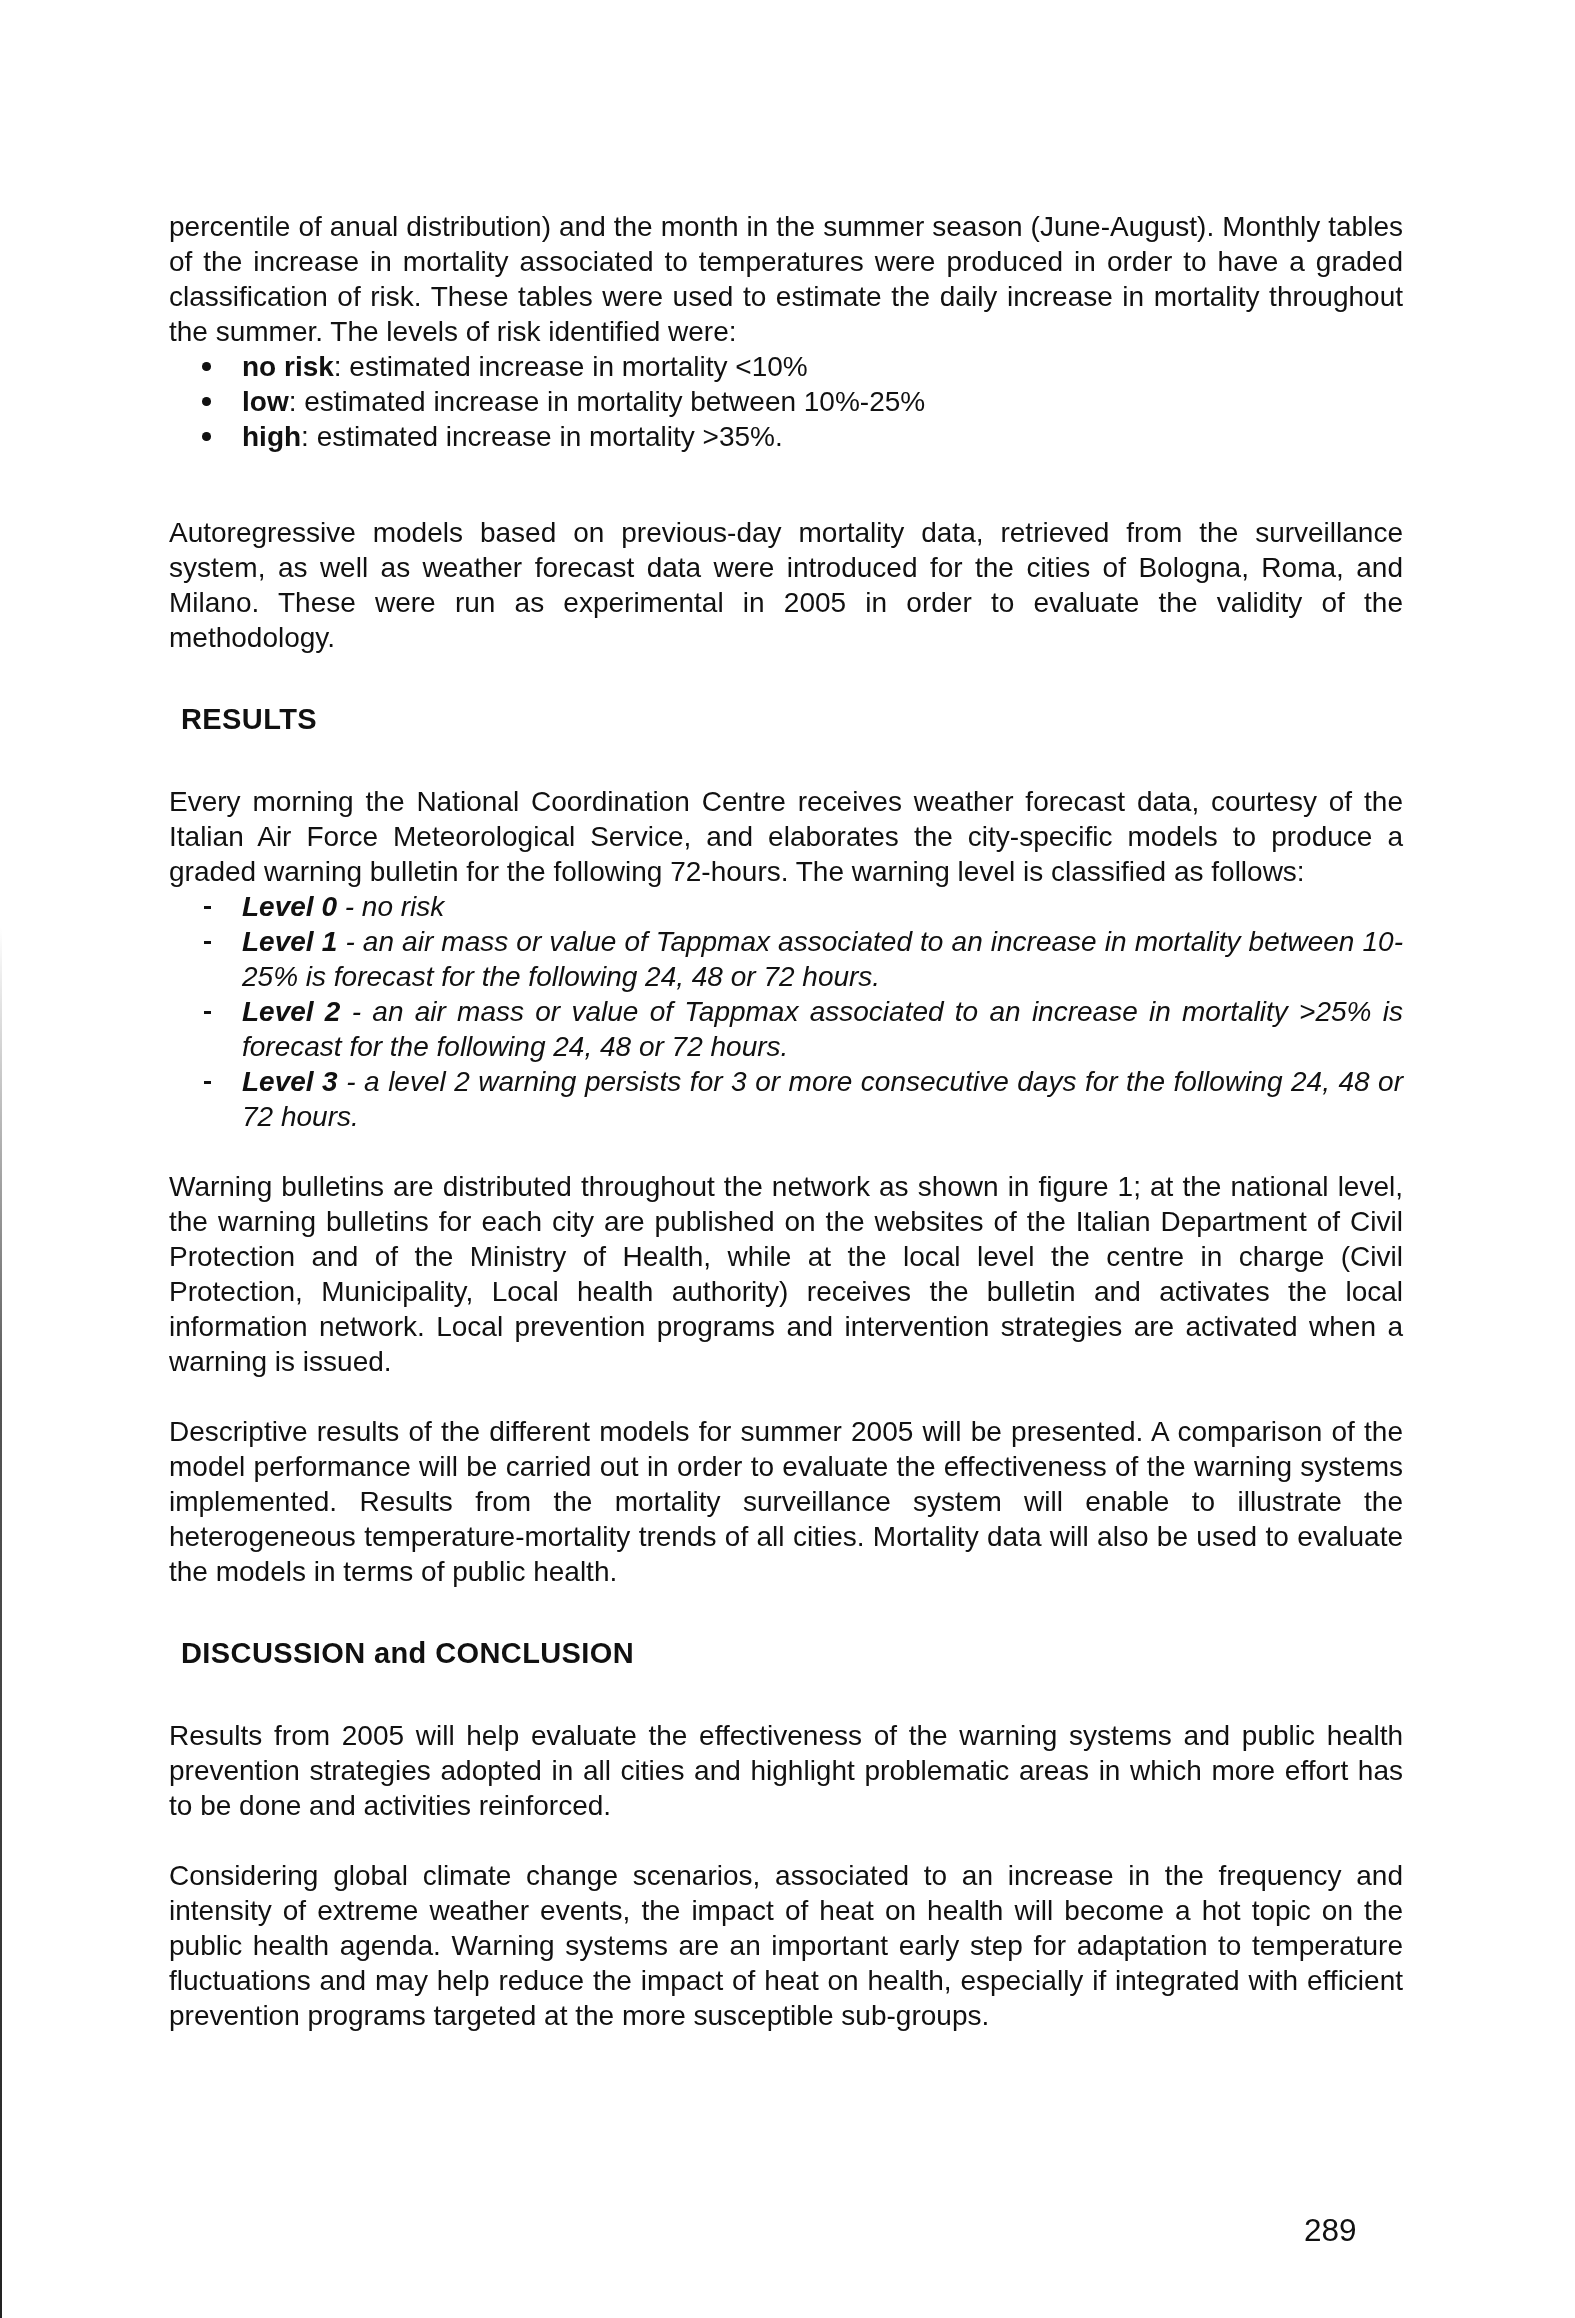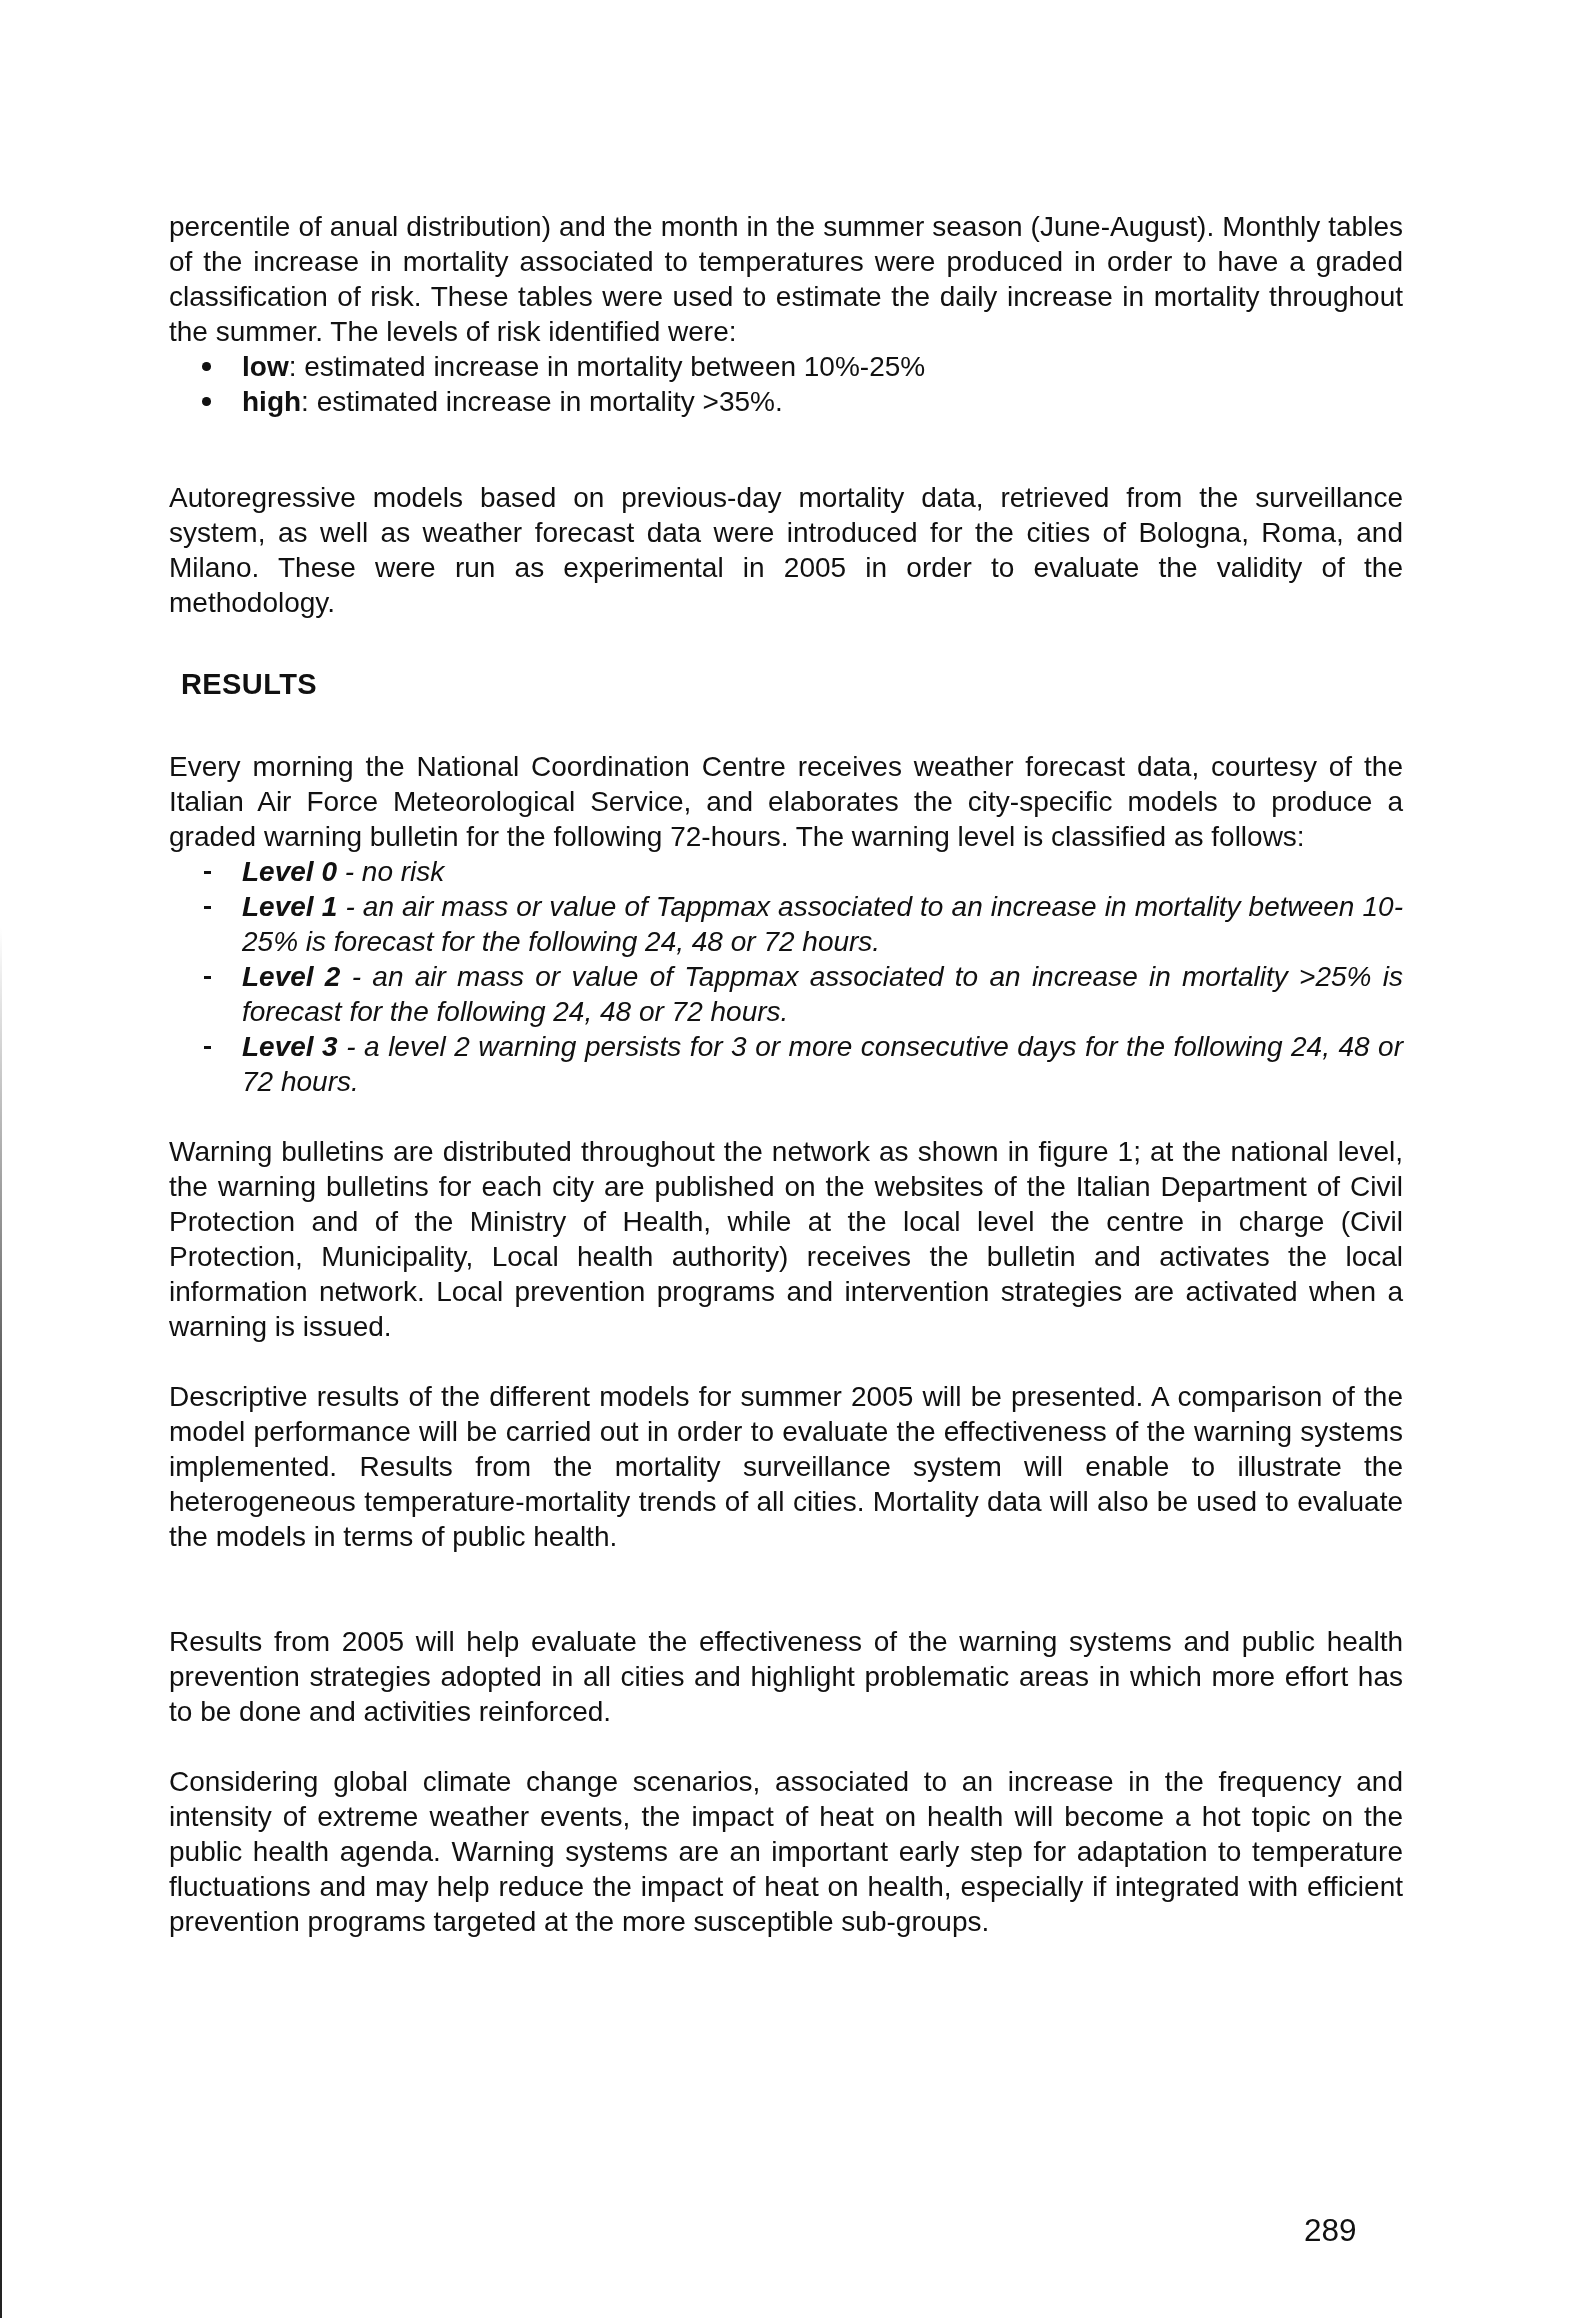--- a/index.html
+++ b/index.html
@@ -43,20 +43,23 @@
 <body>
 
 <div class="scan-edge"></div>
 
 <div class="page">
 
   <p>percentile of anual distribution) and the month in the summer season (June-August). Monthly tables of the increase in mortality associated to temperatures were produced in order to have a graded classification of risk. These tables were used to estimate the daily increase in mortality throughout the summer. The levels of risk identified were:</p>
 
   <ul class="bullets">
     <li>
+      <span class="bullet"></span><b>no risk</b><span>: estimated increase in mortality &lt;10%</span>
+    </li>
+    <li>
       <span class="bullet"></span><b>low</b><span>: estimated increase in mortality between 10%-25%</span>
     </li>
     <li>
       <span class="bullet"></span><b>high</b><span>: estimated increase in mortality  &gt;35%.</span>
     </li>
   </ul>
 
   <div class="gap-lg"></div>
 
   <p>Autoregressive models based on previous-day mortality data, retrieved from the surveillance system, as well as weather forecast data were introduced for the cities of Bologna, Roma, and Milano. These were run as experimental in 2005 in order to evaluate the validity of the methodology.</p>
@@ -87,20 +90,21 @@
   <div class="gap-md"></div>
 
   <p>Warning bulletins are distributed throughout the network as shown in figure 1; at the national level, the warning bulletins for each city are published on the websites of the Italian Department of Civil Protection and of the Ministry of Health, while at the local level the centre in charge (Civil Protection, Municipality, Local health authority) receives the bulletin and activates the local information network. Local prevention programs and intervention strategies are activated when a warning is issued.</p>
 
   <div class="gap-md"></div>
 
   <p>Descriptive results of the different models for summer 2005 will be presented. A comparison of the model performance will be carried out in order to evaluate the effectiveness of the warning systems implemented. Results from the mortality surveillance system will enable to illustrate the heterogeneous temperature-mortality trends of all cities. Mortality data will also be used to evaluate the models in terms of public health.</p>
 
   <div class="gap-md"></div>
 
+  <h2>DISCUSSION and CONCLUSION</h2>
 
   <div class="gap-md"></div>
 
   <p>Results from 2005 will help evaluate the effectiveness of the warning systems and public health prevention strategies adopted in all cities and highlight problematic areas in which more effort has to be done and activities reinforced.</p>
 
   <div class="gap-md"></div>
 
   <p>Considering global climate change scenarios, associated to an increase in the frequency and intensity of extreme weather events, the impact of heat on health will become a hot topic on the public health agenda. Warning systems are an important early step for adaptation to temperature fluctuations and may help reduce the impact of heat on health, especially if integrated with efficient prevention programs targeted at the more susceptible sub-groups.</p>
 
 </div>

